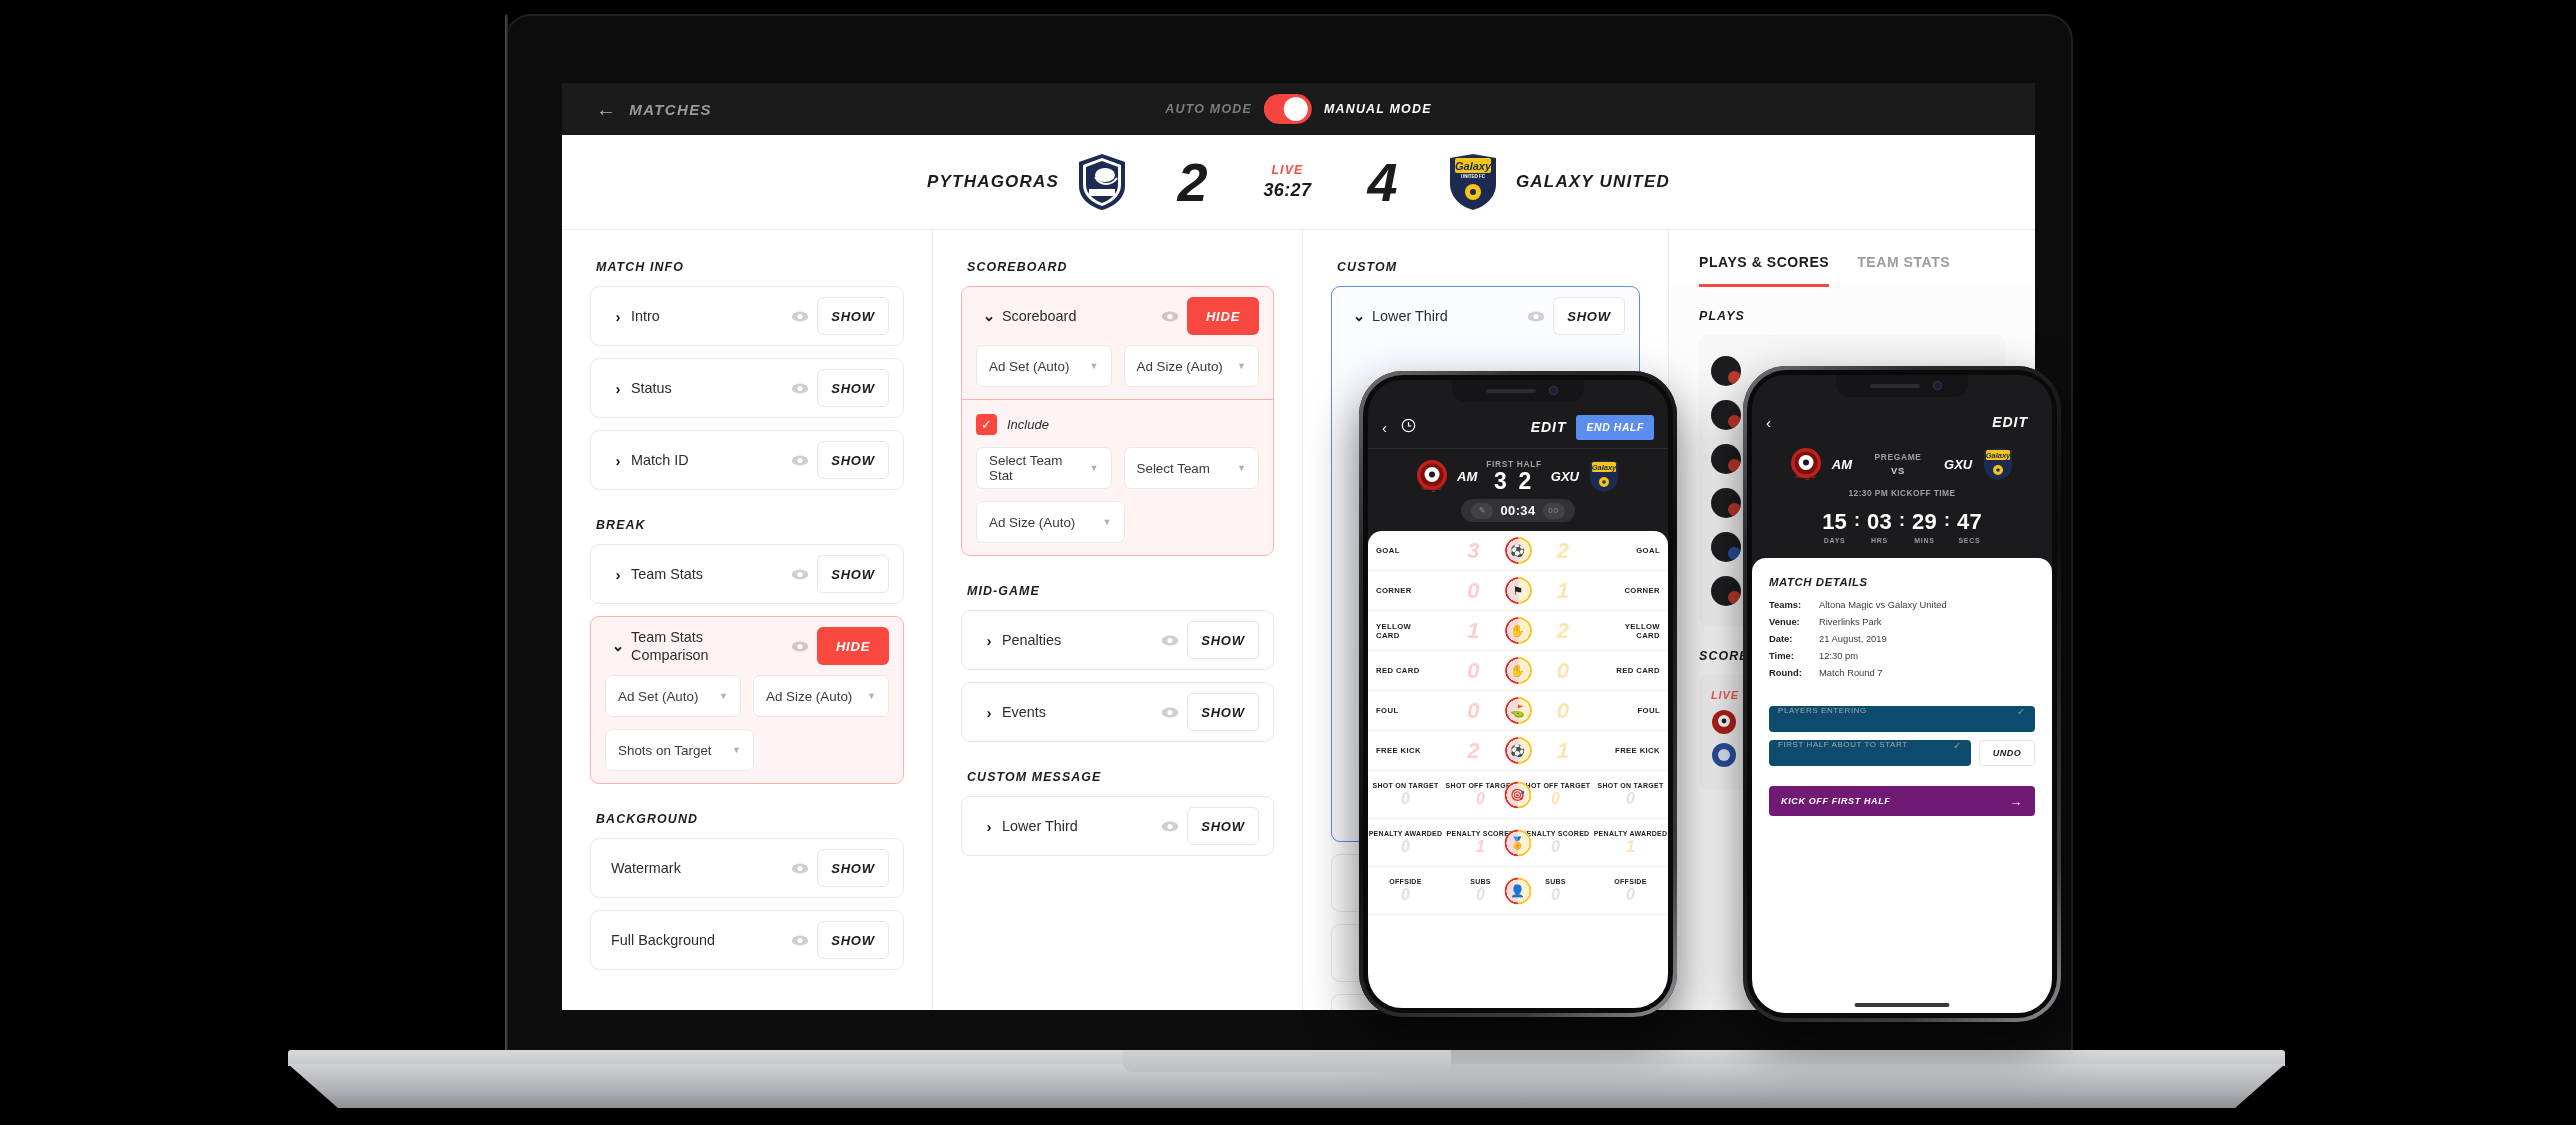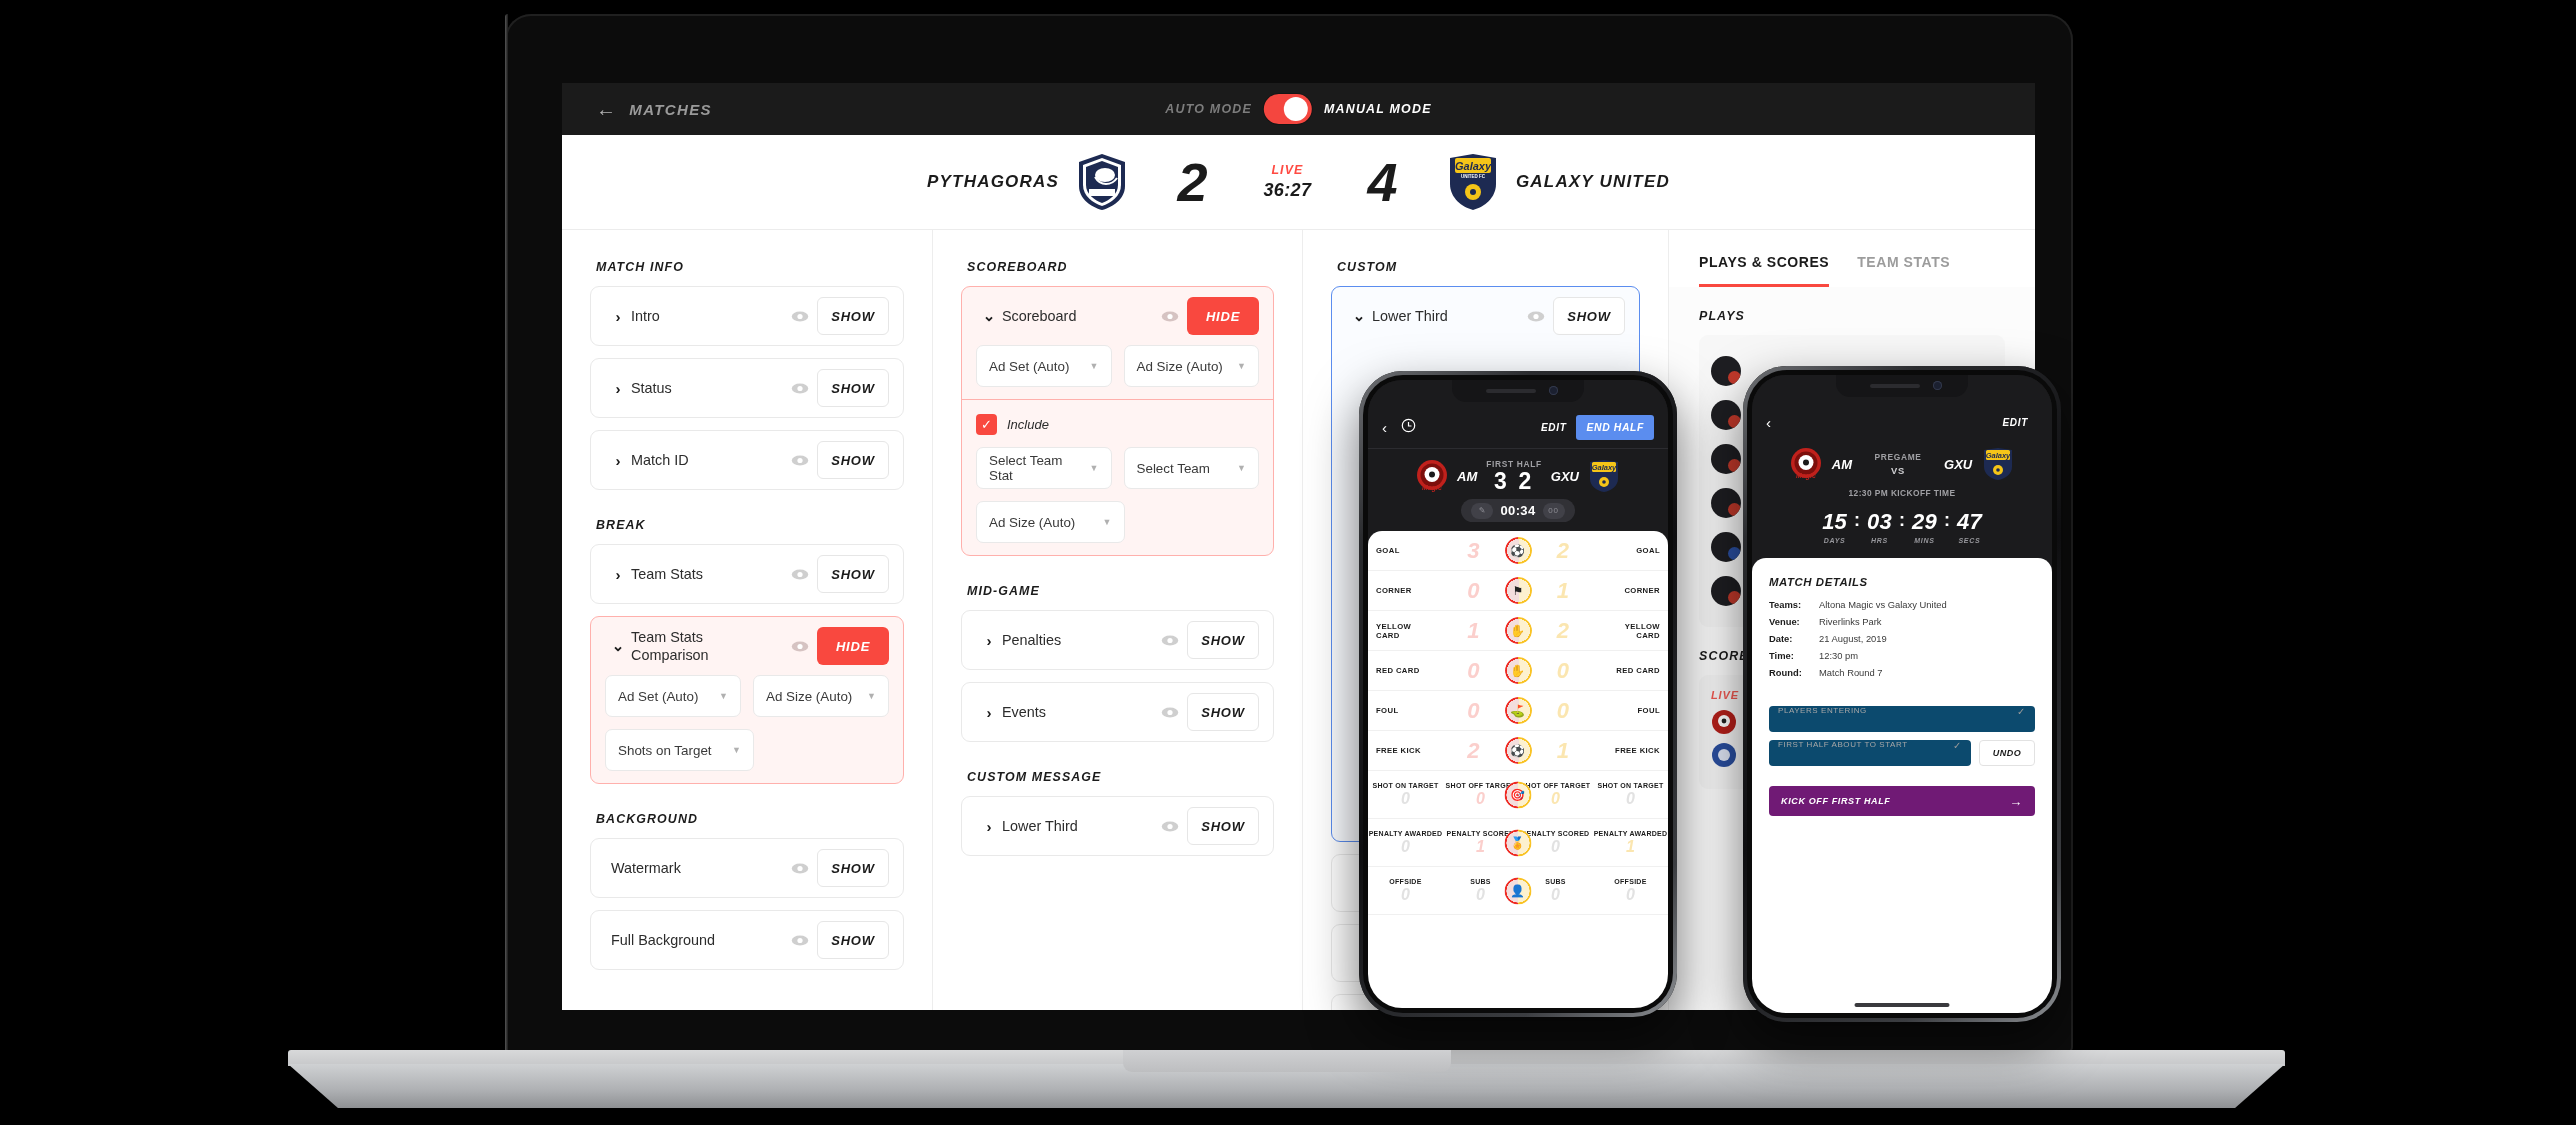--- a/index.html
+++ b/index.html
@@ -161,21 +161,21 @@
   .phone .rim2{ position:absolute; inset:4px; border-radius:40px; background:#0a0a0a; }
   .phone .scr{ position:absolute; inset:9px; border-radius:34px; overflow:hidden; background:#1b1b1d; }
   .notch{ position:absolute; left:50%; transform:translateX(-50%); top:0;
           width:44%; height:22px; background:#151517; border-radius:0 0 14px 14px; z-index:5;}
   .notch .speaker{ position:absolute; left:26%; top:9px; width:38%; height:4px; border-radius:3px; background:#2b2b2f;}
   .notch .cam{ position:absolute; right:20%; top:6px; width:9px;height:9px;border-radius:50%;background:#1b2030; box-shadow: inset 0 0 0 1px #343a4d;}
 
   .ph-nav{ display:flex; align-items:center; height:42px; padding:0 14px; color:#fff; }
   .ph-nav .ico{ font-size:15px; color:#fff; margin-right:14px; }
   .ph-nav .spacer{ flex:1; }
-  .ph-edit{ font-size:10px; font-weight:800; font-style:italic; letter-spacing:.07em; color:#fff; margin-right:10px;}
+  .ph-edit{ font-size:14px; font-weight:800; font-style:italic; letter-spacing:.07em; color:#fff; margin-right:10px;}
   .ph-endhalf{ background:#5b8def; color:#fff; font-size:10.4px; font-weight:800; font-style:italic;
                letter-spacing:.06em; padding:7px 10px; border-radius:3px;}
   .ph-hdr-sep{ height:1px; background:#2c2c30; }
   .ph-score{ display:flex; align-items:center; justify-content:center; gap:9px; padding:10px 8px 4px 8px; }
   .ph-crest{ width:32px;height:34px; }
   .ph-abbr{ color:#fff; font-size:13px; font-weight:800; font-style:italic; }
   .ph-mid{ text-align:center; }
   .ph-half{ color:#a0a0a4; font-size:8.4px; font-weight:700; letter-spacing:.08em; }
   .ph-nums{ color:#fff; font-size:23px; font-weight:800; letter-spacing:.12em; line-height:1.05;}
   .ph-timer{ display:flex; align-items:center; justify-content:center; gap:7px;
@@ -204,21 +204,21 @@
   .quad-cell .v.h{ color:#fbcfcc; } .quad-cell .v.a{ color:#fbe6b0; }
   .quad-ico{ position:absolute; left:50%; top:50%; transform:translate(-50%,-50%); }
 
   
   .pg-wrap{ text-align:center; padding:4px 10px 0 10px; }
   .pg-row{ display:flex; align-items:center; justify-content:center; gap:10px; }
   .pg-state{ color:#a0a0a4; font-size:8.4px; font-weight:700; letter-spacing:.08em; }
   .pg-vs{ color:#cfcfd2; font-size:9.4px; font-weight:700; letter-spacing:.08em; margin-top:3px;}
   .pg-kick{ color:#a0a0a4; font-size:8.4px; font-weight:700; letter-spacing:.05em; margin-top:7px;}
   .count{ display:flex; align-items:flex-start; justify-content:center; gap:7px; margin:13px 0 14px 0;}
-  .count .u{ text-align:center;font-style:italic; }
+  .count .u{ text-align:center; }
   .count .n{ color:#fff; font-size:22px; font-weight:800; letter-spacing:.01em; line-height:1;}
   .count .c{ color:#fff; font-size:18px; font-weight:700; line-height:1.05;}
   .count .l{ color:#98989d; font-size:7px; font-weight:700; letter-spacing:.1em; margin-top:4px;}
   .md-sheet{ background:#fff; border-radius:14px 14px 0 0; padding:18px 17px; height:100%;}
   .md-title{ font-size:11.4px; font-weight:800; font-style:italic; letter-spacing:.05em; color:#1b1b1b; margin-bottom:11px;}
   .md-row{ display:flex; font-size:9.4px; margin-bottom:6px; }
   .md-k{ width:50px; font-weight:800; color:#1b1b1b; }
   .md-v{ color:#3b3b3b; }
   .md-field{ background:#0c4a6e; border-radius:4px; height:26px; display:flex; align-items:flex-start;
              padding:0 9px; font-size:8px; font-weight:400; letter-spacing:.07em; color:#a7a7a7; }

